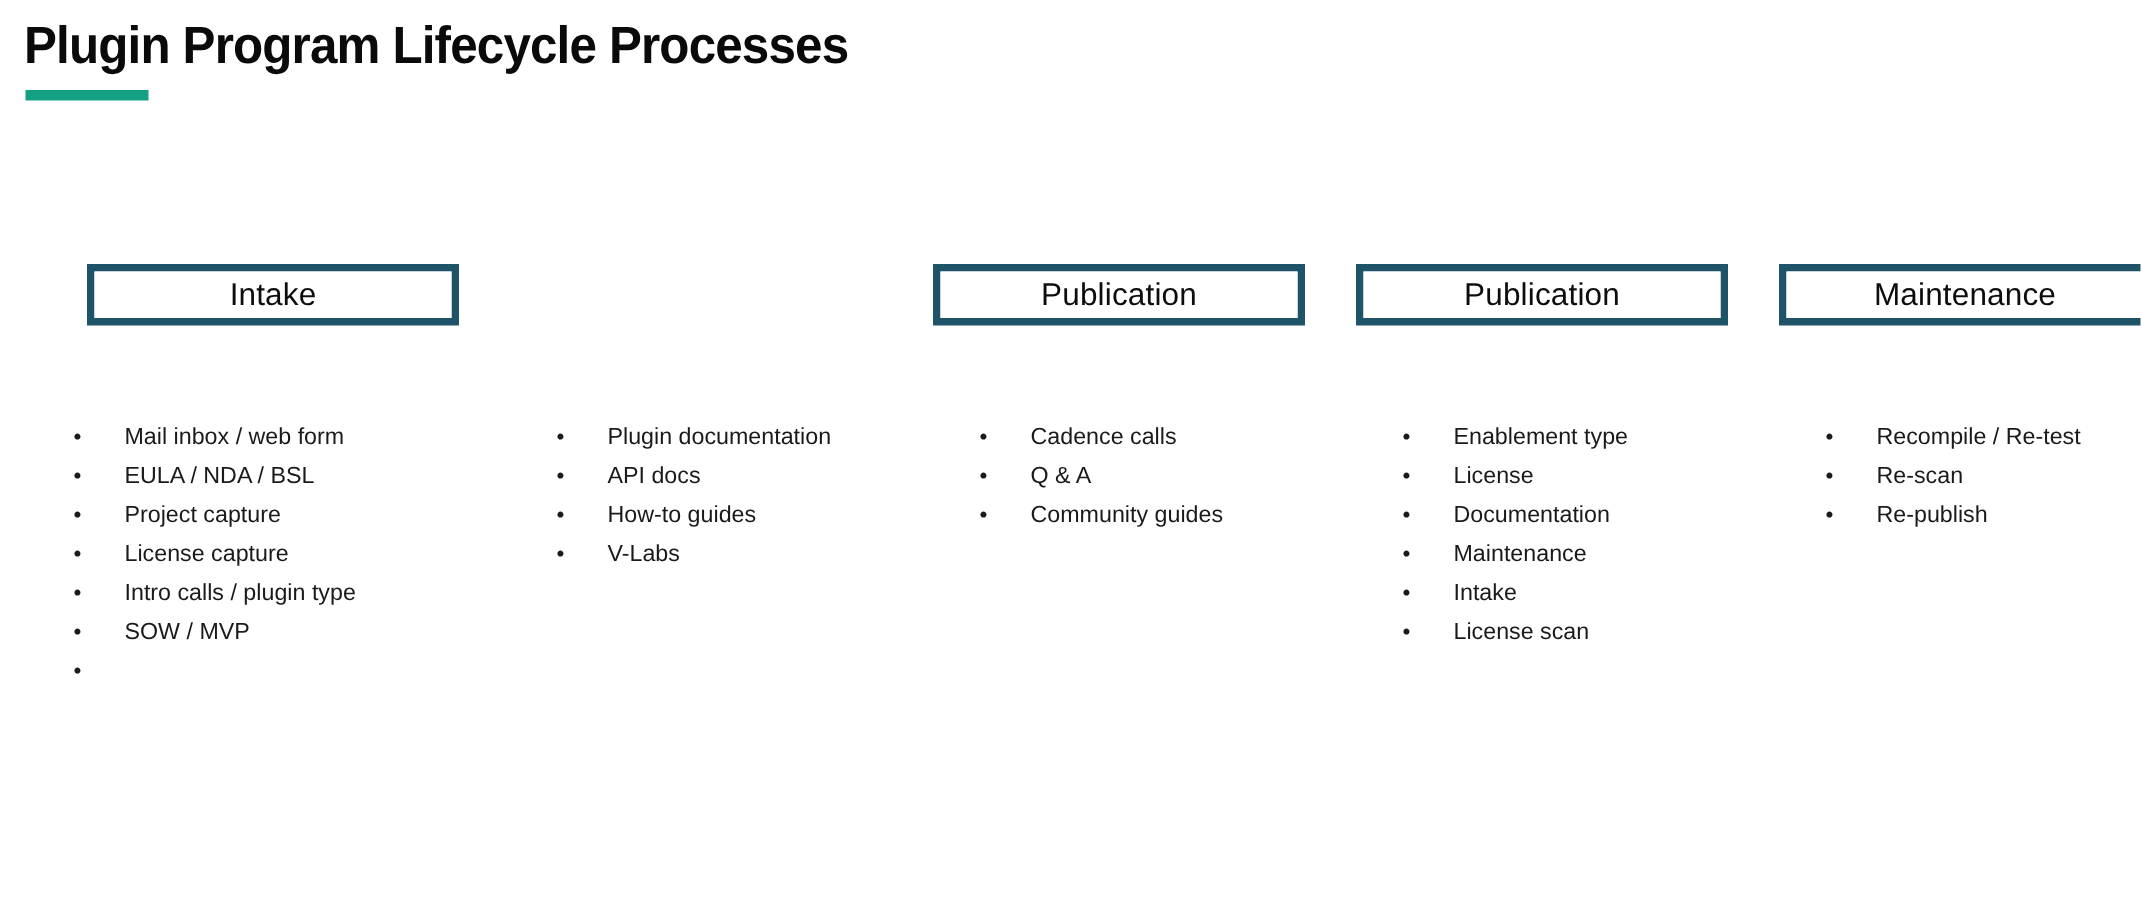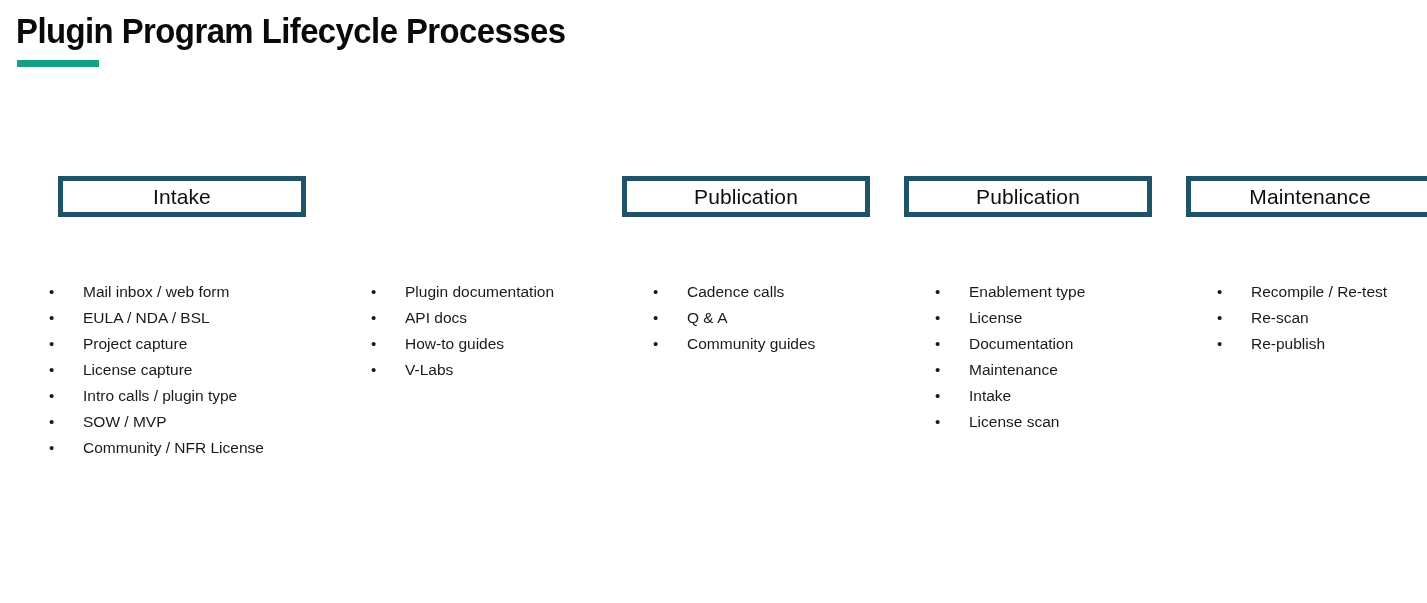--- a/index.html
+++ b/index.html
@@ -155,21 +155,20 @@
       <li class="bullet-item">
         <span class="bullet-dot">•</span>
         <span class="bullet-text">Intro calls / plugin type</span>
       </li>
       <li class="bullet-item">
         <span class="bullet-dot">•</span>
         <span class="bullet-text">SOW / MVP</span>
       </li>
       <li class="bullet-item">
         <span class="bullet-dot">•</span>
-        <span class="bullet-text">Community / NFR License</span>
       </li>
     </ul>
   </div>
 
   <div class="column">
     <ul class="bullet-list">
       <li class="bullet-item">
         <span class="bullet-dot">•</span>
         <span class="bullet-text">Plugin documentation</span>
       </li>

